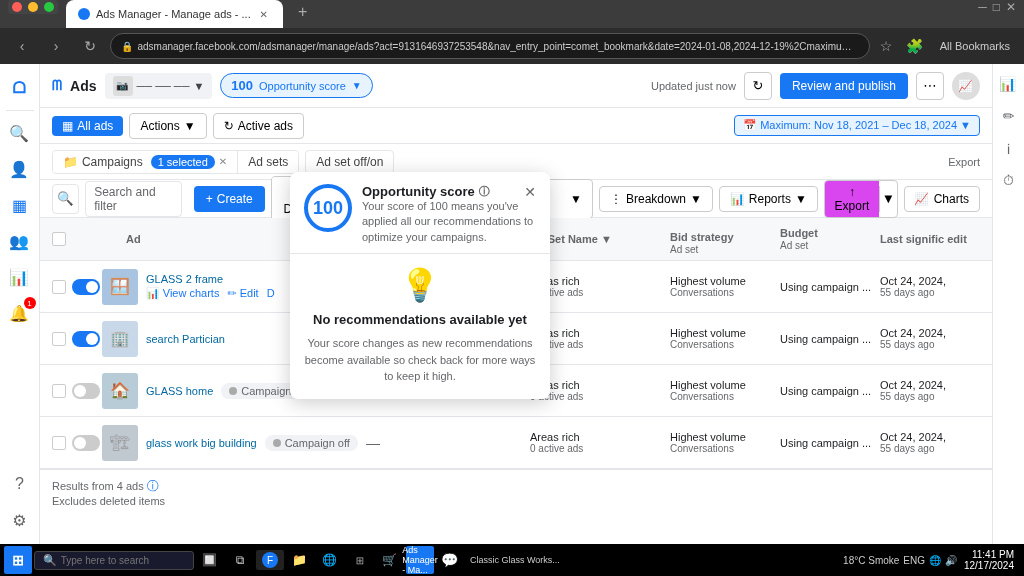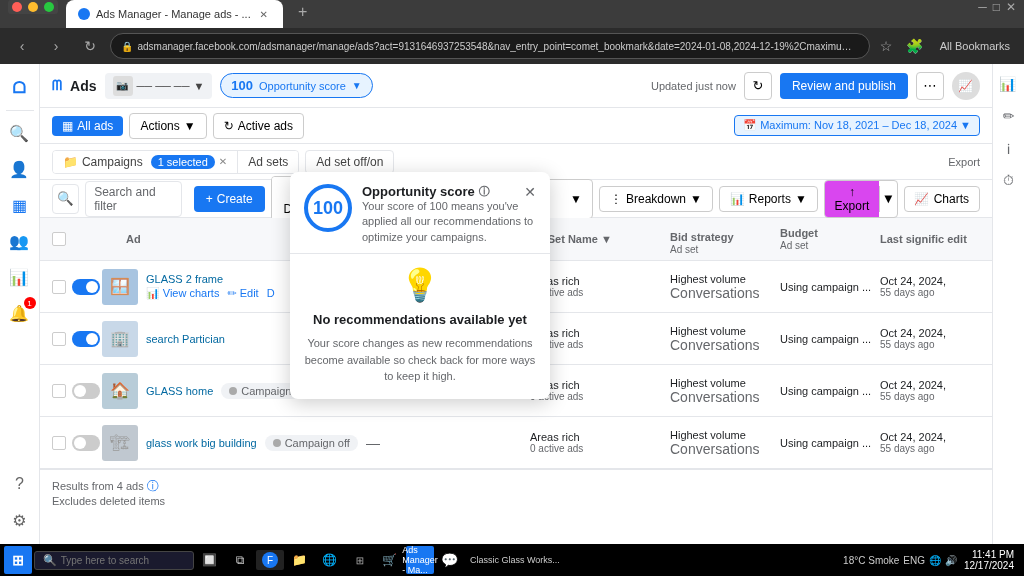--- a/index.html
+++ b/index.html
@@ -52,21 +52,21 @@
     .toggle-blue { width: 28px; height: 16px; background: #1877f2; border-radius: 8px; position: relative; cursor: pointer; }
     .toggle-blue::after { content: ''; position: absolute; width: 12px; height: 12px; background: #fff; border-radius: 50%; top: 2px; right: 2px; }
     .ad-thumb { width: 36px; height: 36px; background: #ddd; border-radius: 3px; flex-shrink: 0; overflow: hidden; display: flex; align-items: center; justify-content: center; color: #999; font-size: 16px; }
     .ad-name { font-size: 11px; color: #0369a1; font-weight: 500; }
     .ad-actions { font-size: 11px; color: #1877f2; display: flex; gap: 8px; margin-top: 2px; }
     .campaign-off { background: #f0f2f5; color: #65676b; border-radius: 10px; padding: 2px 8px; font-size: 11px; display: flex; align-items: center; gap: 4px; }
     .campaign-dot { width: 8px; height: 8px; background: #aaa; border-radius: 50%; }
     .adset-name { font-size: 11px; color: #1c1e21; font-weight: 500; }
     .adset-sub { font-size: 10px; color: #65676b; }
     .bid-label { font-size: 11px; color: #1c1e21; }
-    .bid-sub { font-size: 14px; color: #65676b; }
+    .bid-sub { font-size: 10px; color: #65676b; }
     .budget-label { font-size: 11px; color: #1c1e21; }
     .date-label { font-size: 11px; color: #1c1e21; }
     .date-sub { font-size: 10px; color: #65676b; }
     .results-footer { padding: 8px 12px; font-size: 11px; color: #65676b; background: #fff; border-top: 1px solid #e4e6ea; }
 
     
     .popup-overlay { position: absolute; top: 0; left: 0; width: 100%; height: 100%; z-index: 100; pointer-events: none; }
     .opp-popup { position: absolute; top: 108px; left: 290px; width: 260px; background: #fff; border-radius: 8px; box-shadow: 0 4px 20px rgba(0,0,0,0.2); pointer-events: all; z-index: 200; }
     .opp-popup-header { padding: 12px 14px 8px; display: flex; align-items: flex-start; gap: 10px; }
     .opp-big-num { width: 48px; height: 48px; border: 4px solid #1877f2; border-radius: 50%; display: flex; align-items: center; justify-content: center; font-size: 18px; font-weight: 700; color: #1877f2; flex-shrink: 0; }

